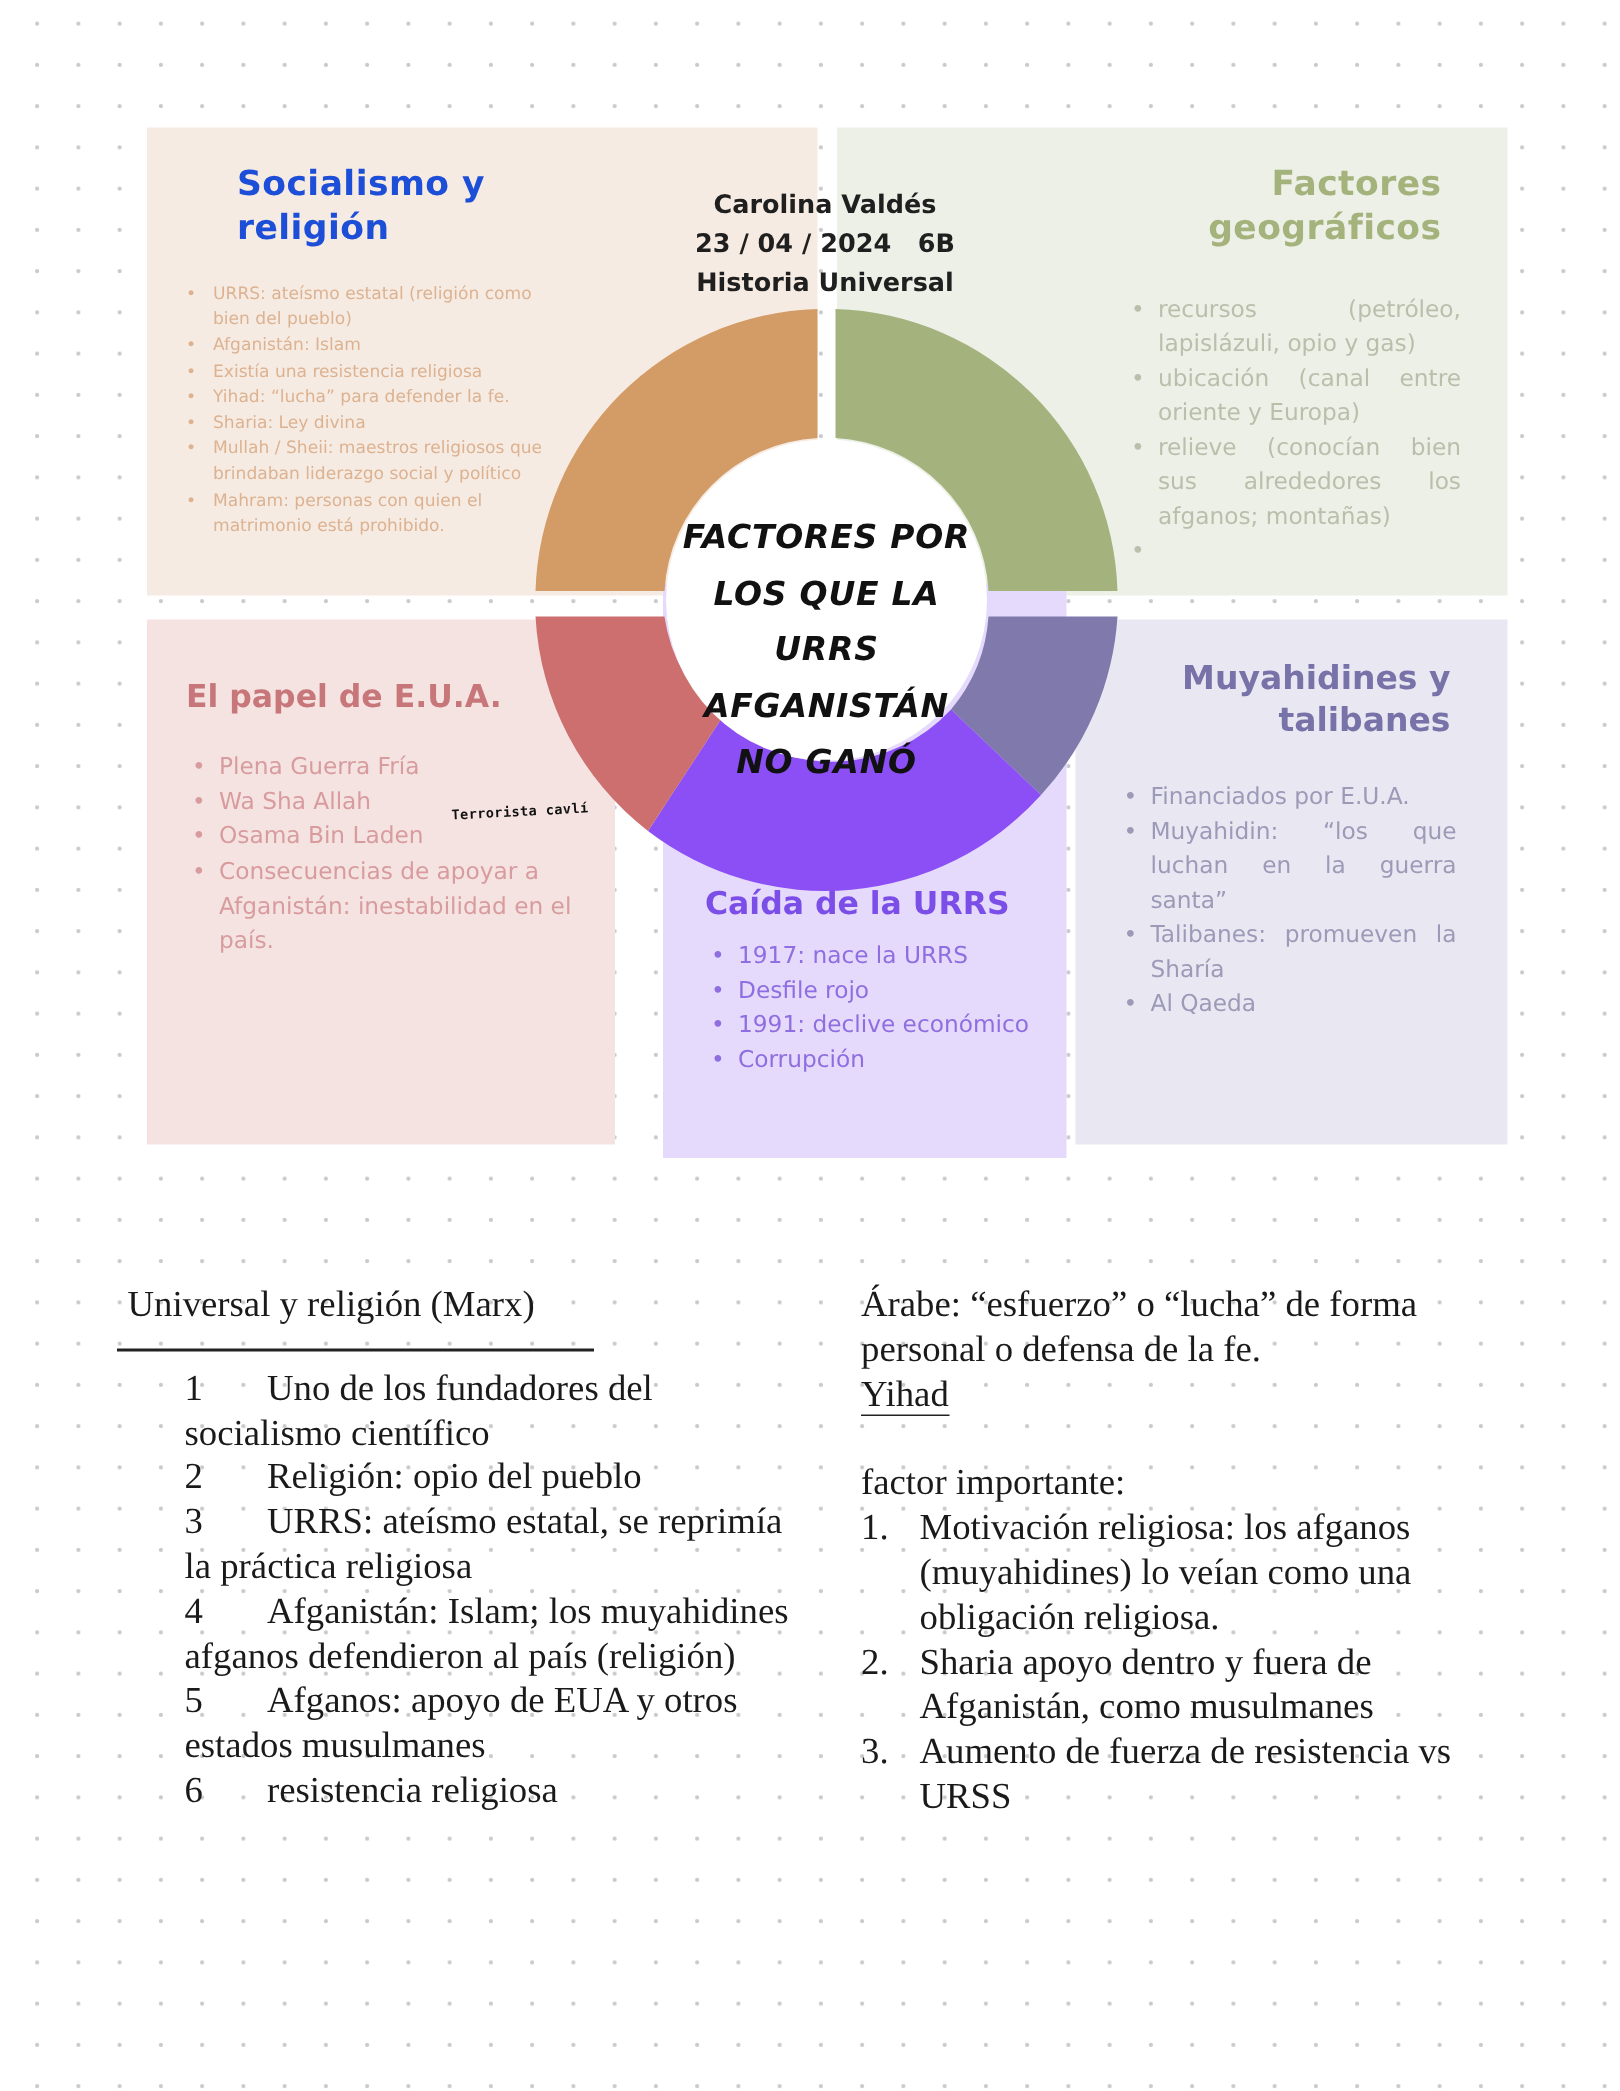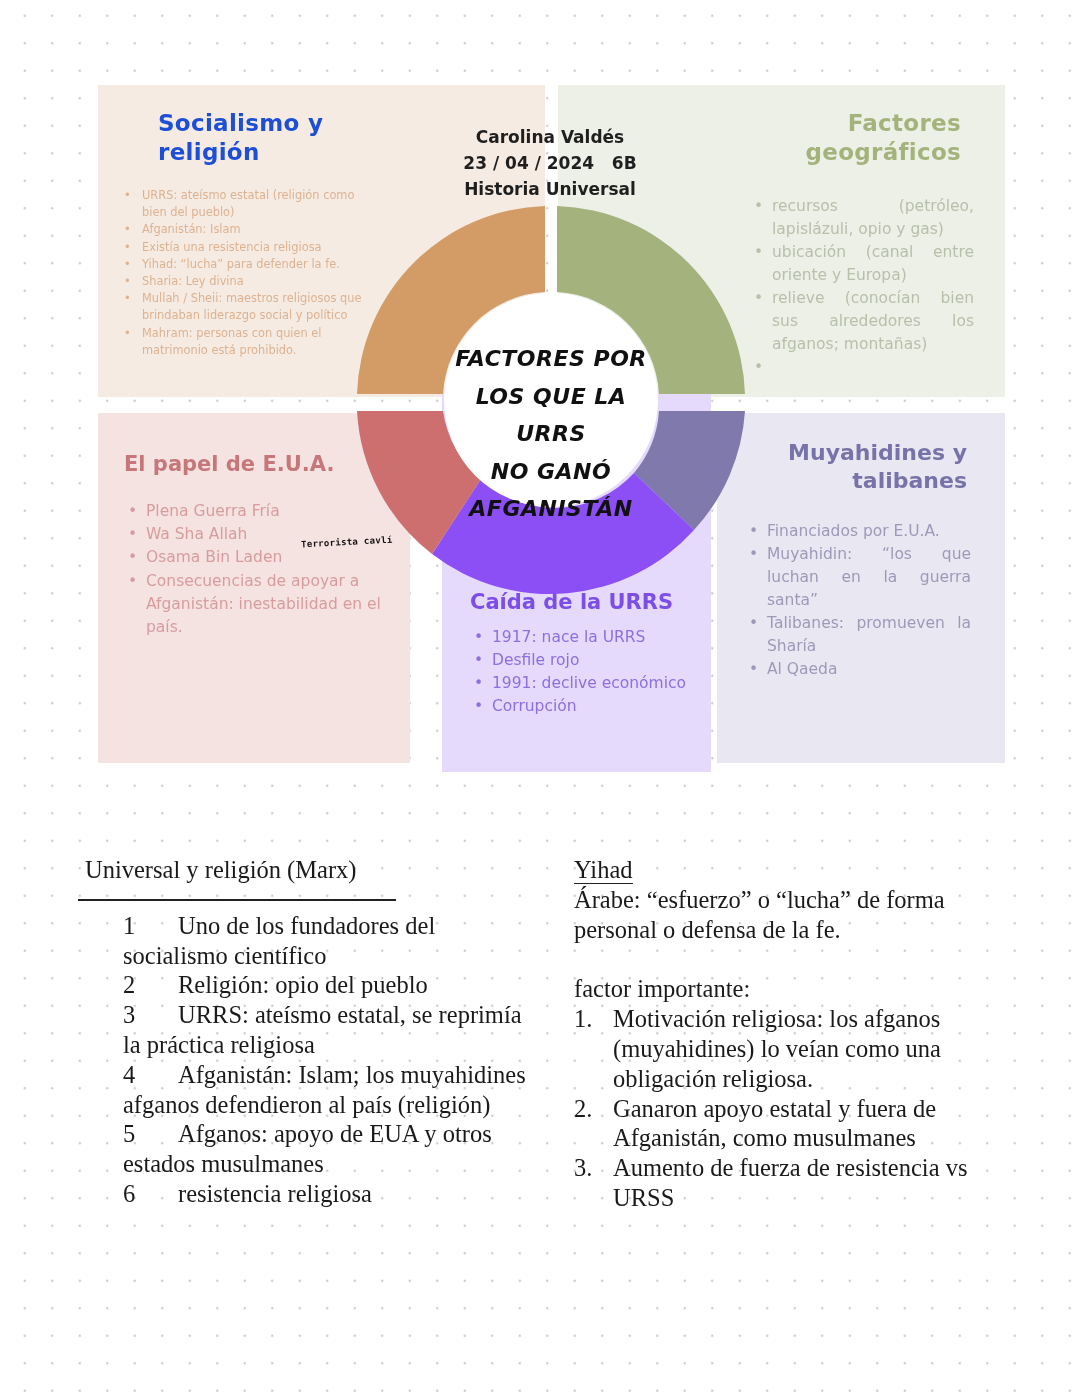--- a/index.html
+++ b/index.html
@@ -140,40 +140,40 @@
 
   <path fill="#8c4ff5" d="M340 327 A194 194 0 0 1 78 351 L127 276 A108 108 0 0 0 280 270 Z"></path>
 
   <path fill="#cd6f6f" d="M78 351 A194 194 0 0 1 3 208 L89 208 A108 108 0 0 0 127 276 Z"></path>
   <circle cx="197" cy="197" r="107" fill="#ffffff"></circle>
 </svg>
 
 <div class="center-label">
   <div>FACTORES POR</div>
   <div>LOS QUE LA URRS</div>
+  <div>AFGANISTÁN</div>
   <div>NO GANÓ</div>
-  <div>AFGANISTÁN</div>
 </div>
 
 <div class="notes n-left">
   <div class="title">Universal y religión (Marx)</div>
   <div class="rule"></div>
   <div class="items">
     <div class="item"><span class="num">1</span><span>Uno de los fundadores del socialismo científico</span></div>
     <div class="item"><span class="num">2</span><span>Religión: opio del pueblo</span></div>
     <div class="item"><span class="num">3</span><span>URRS: ateísmo estatal, se reprimía la práctica religiosa</span></div>
     <div class="item"><span class="num">4</span><span>Afganistán: Islam; los muyahidines afganos defendieron al país (religión)</span></div>
     <div class="item"><span class="num">5</span><span>Afganos: apoyo de EUA y otros estados musulmanes</span></div>
     <div class="item"><span class="num">6</span><span>resistencia religiosa</span></div>
   </div>
 </div>
 
 <div class="notes n-right">
+  <div>Árabe: “esfuerzo” o “lucha” de forma personal o defensa de la fe.</div>
   <div><span class="title">Yihad</span></div>
-  <div>Árabe: “esfuerzo” o “lucha” de forma personal o defensa de la fe.</div>
   <div class="gap"></div>
   <div>factor importante:</div>
   <div class="ol">
     <div class="ol-item"><span class="num">1.</span><span>Motivación religiosa: los afganos (muyahidines) lo veían como una obligación religiosa.</span></div>
-    <div class="ol-item"><span class="num">2.</span><span>Ganaron apoyo estatal y fuera de Afganistán, como musulmanes</span></div>
+    <div class="ol-item"><span class="num">2.</span><span>Sharia apoyo dentro y fuera de Afganistán, como musulmanes</span></div>
     <div class="ol-item"><span class="num">3.</span><span>Aumento de fuerza de resistencia vs URSS</span></div>
   </div>
 </div>
 
 </body></html>

